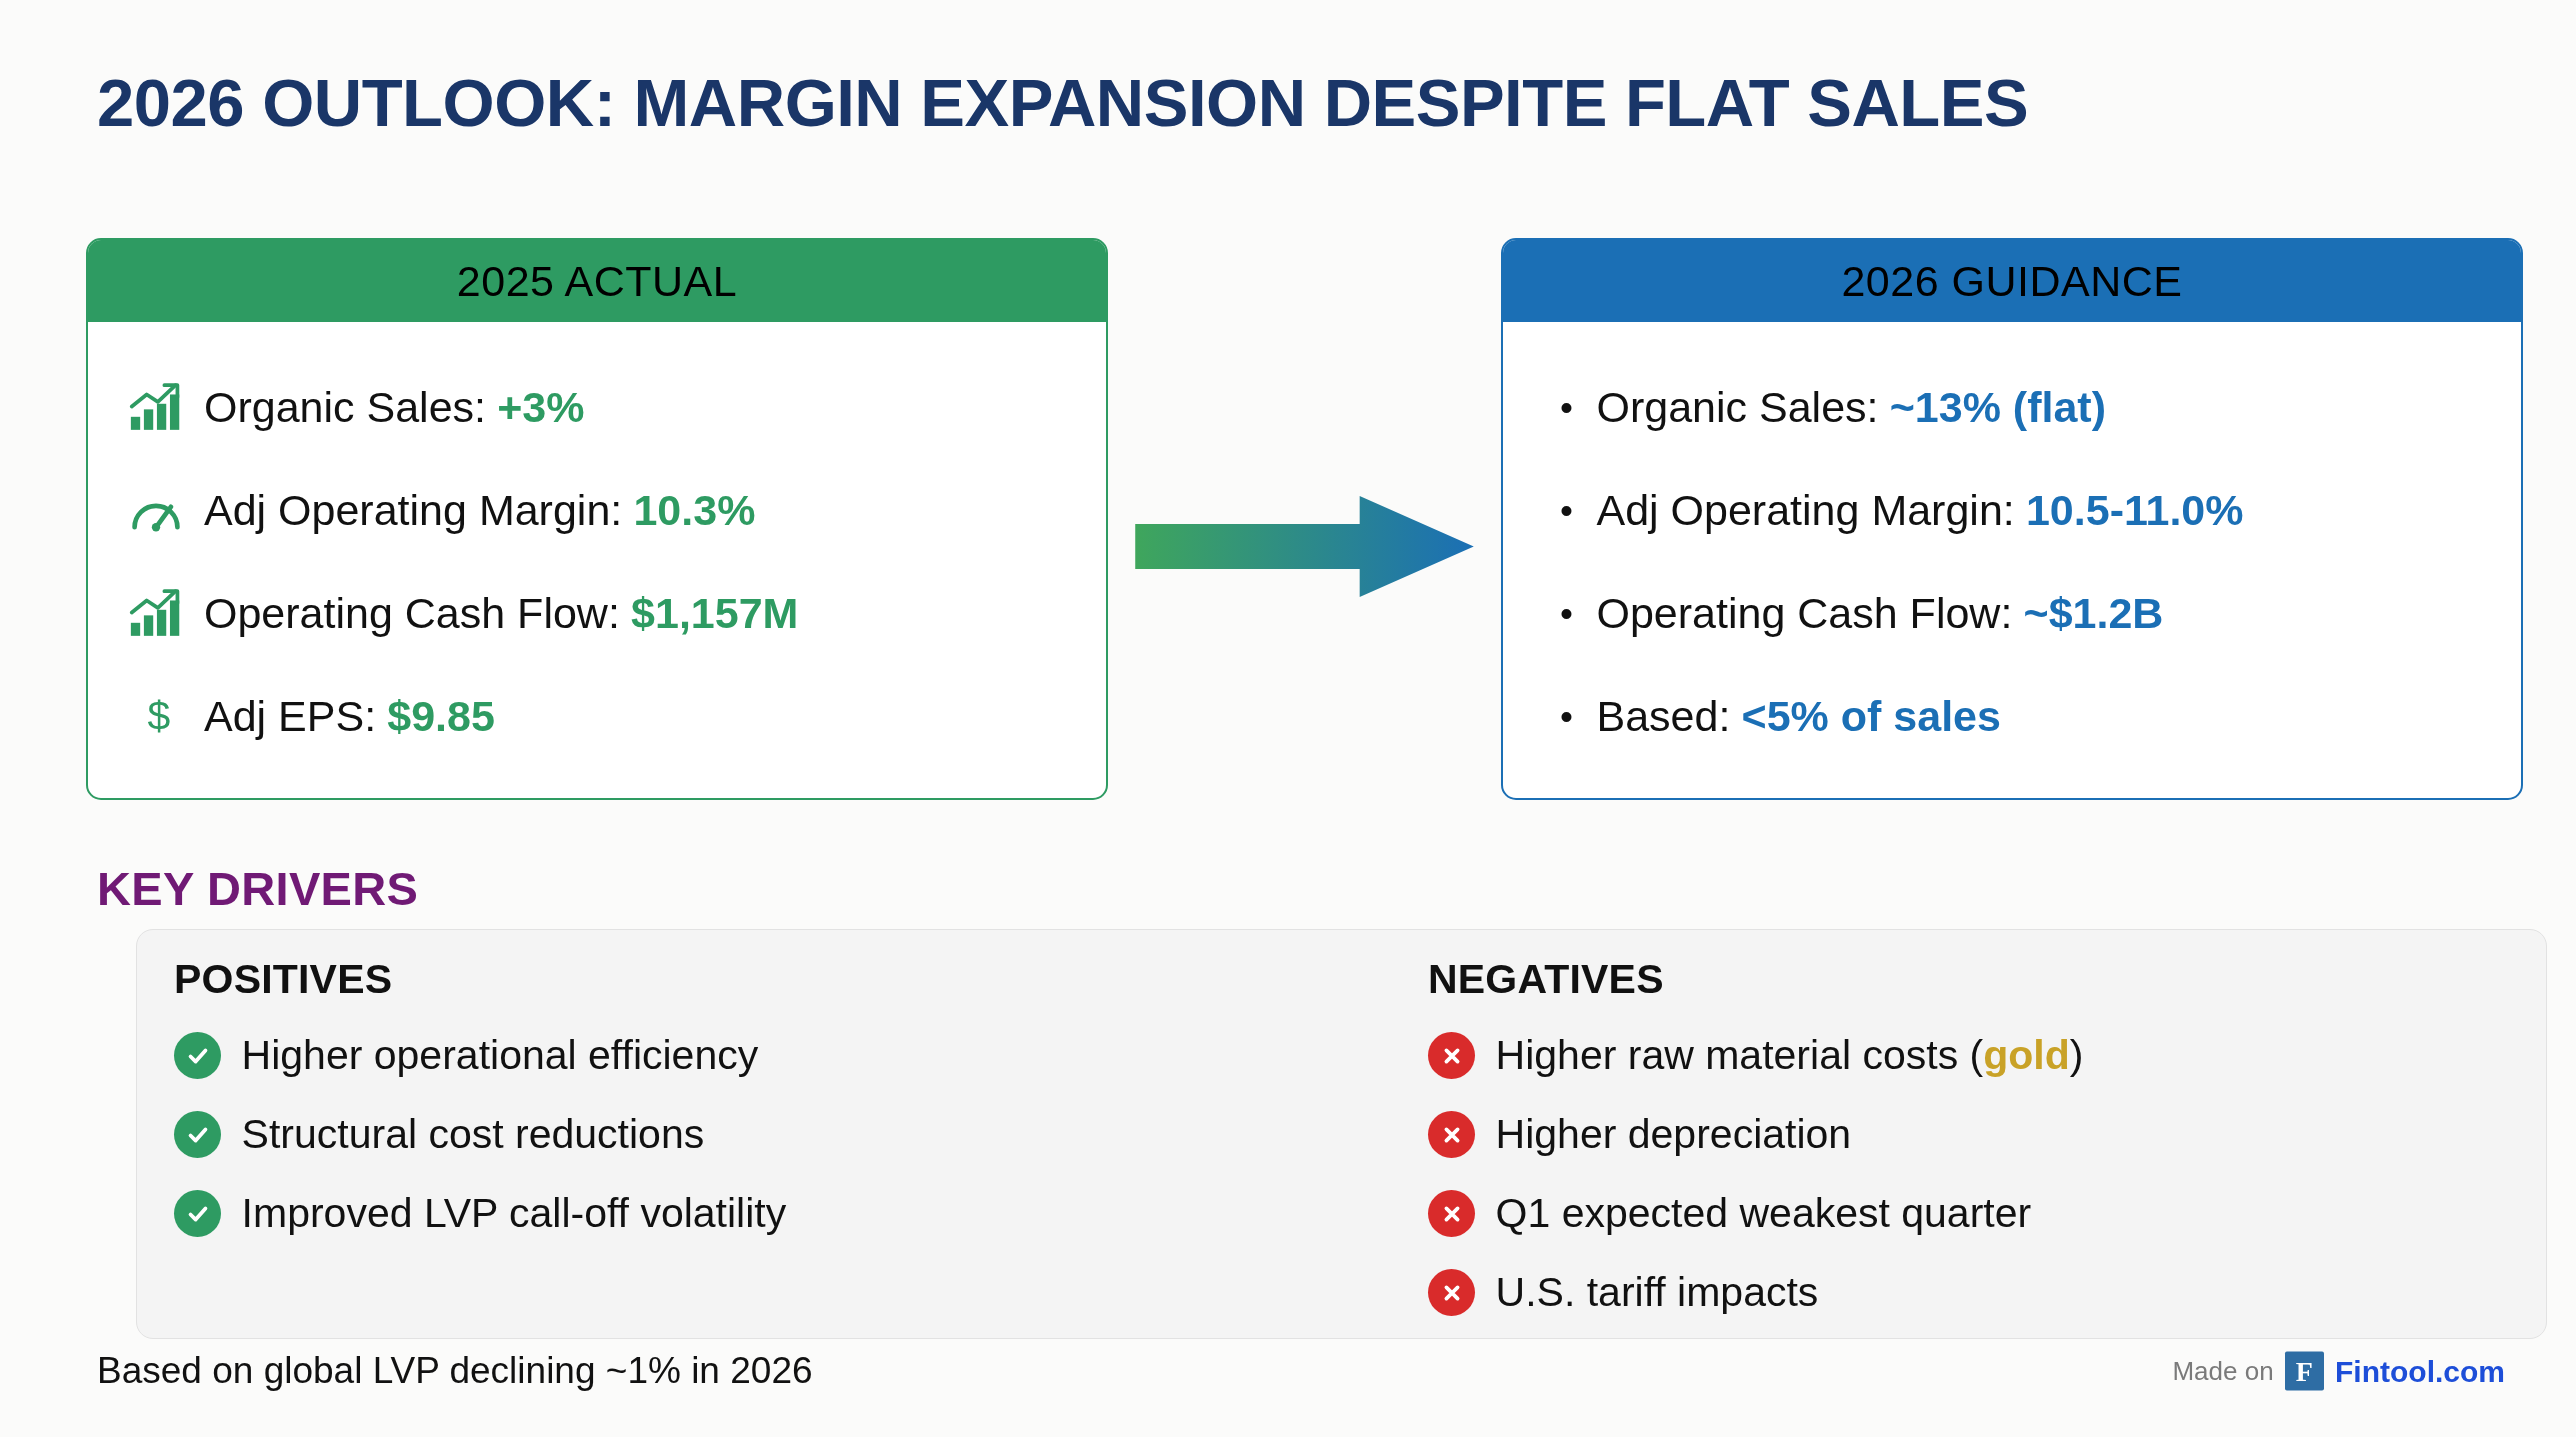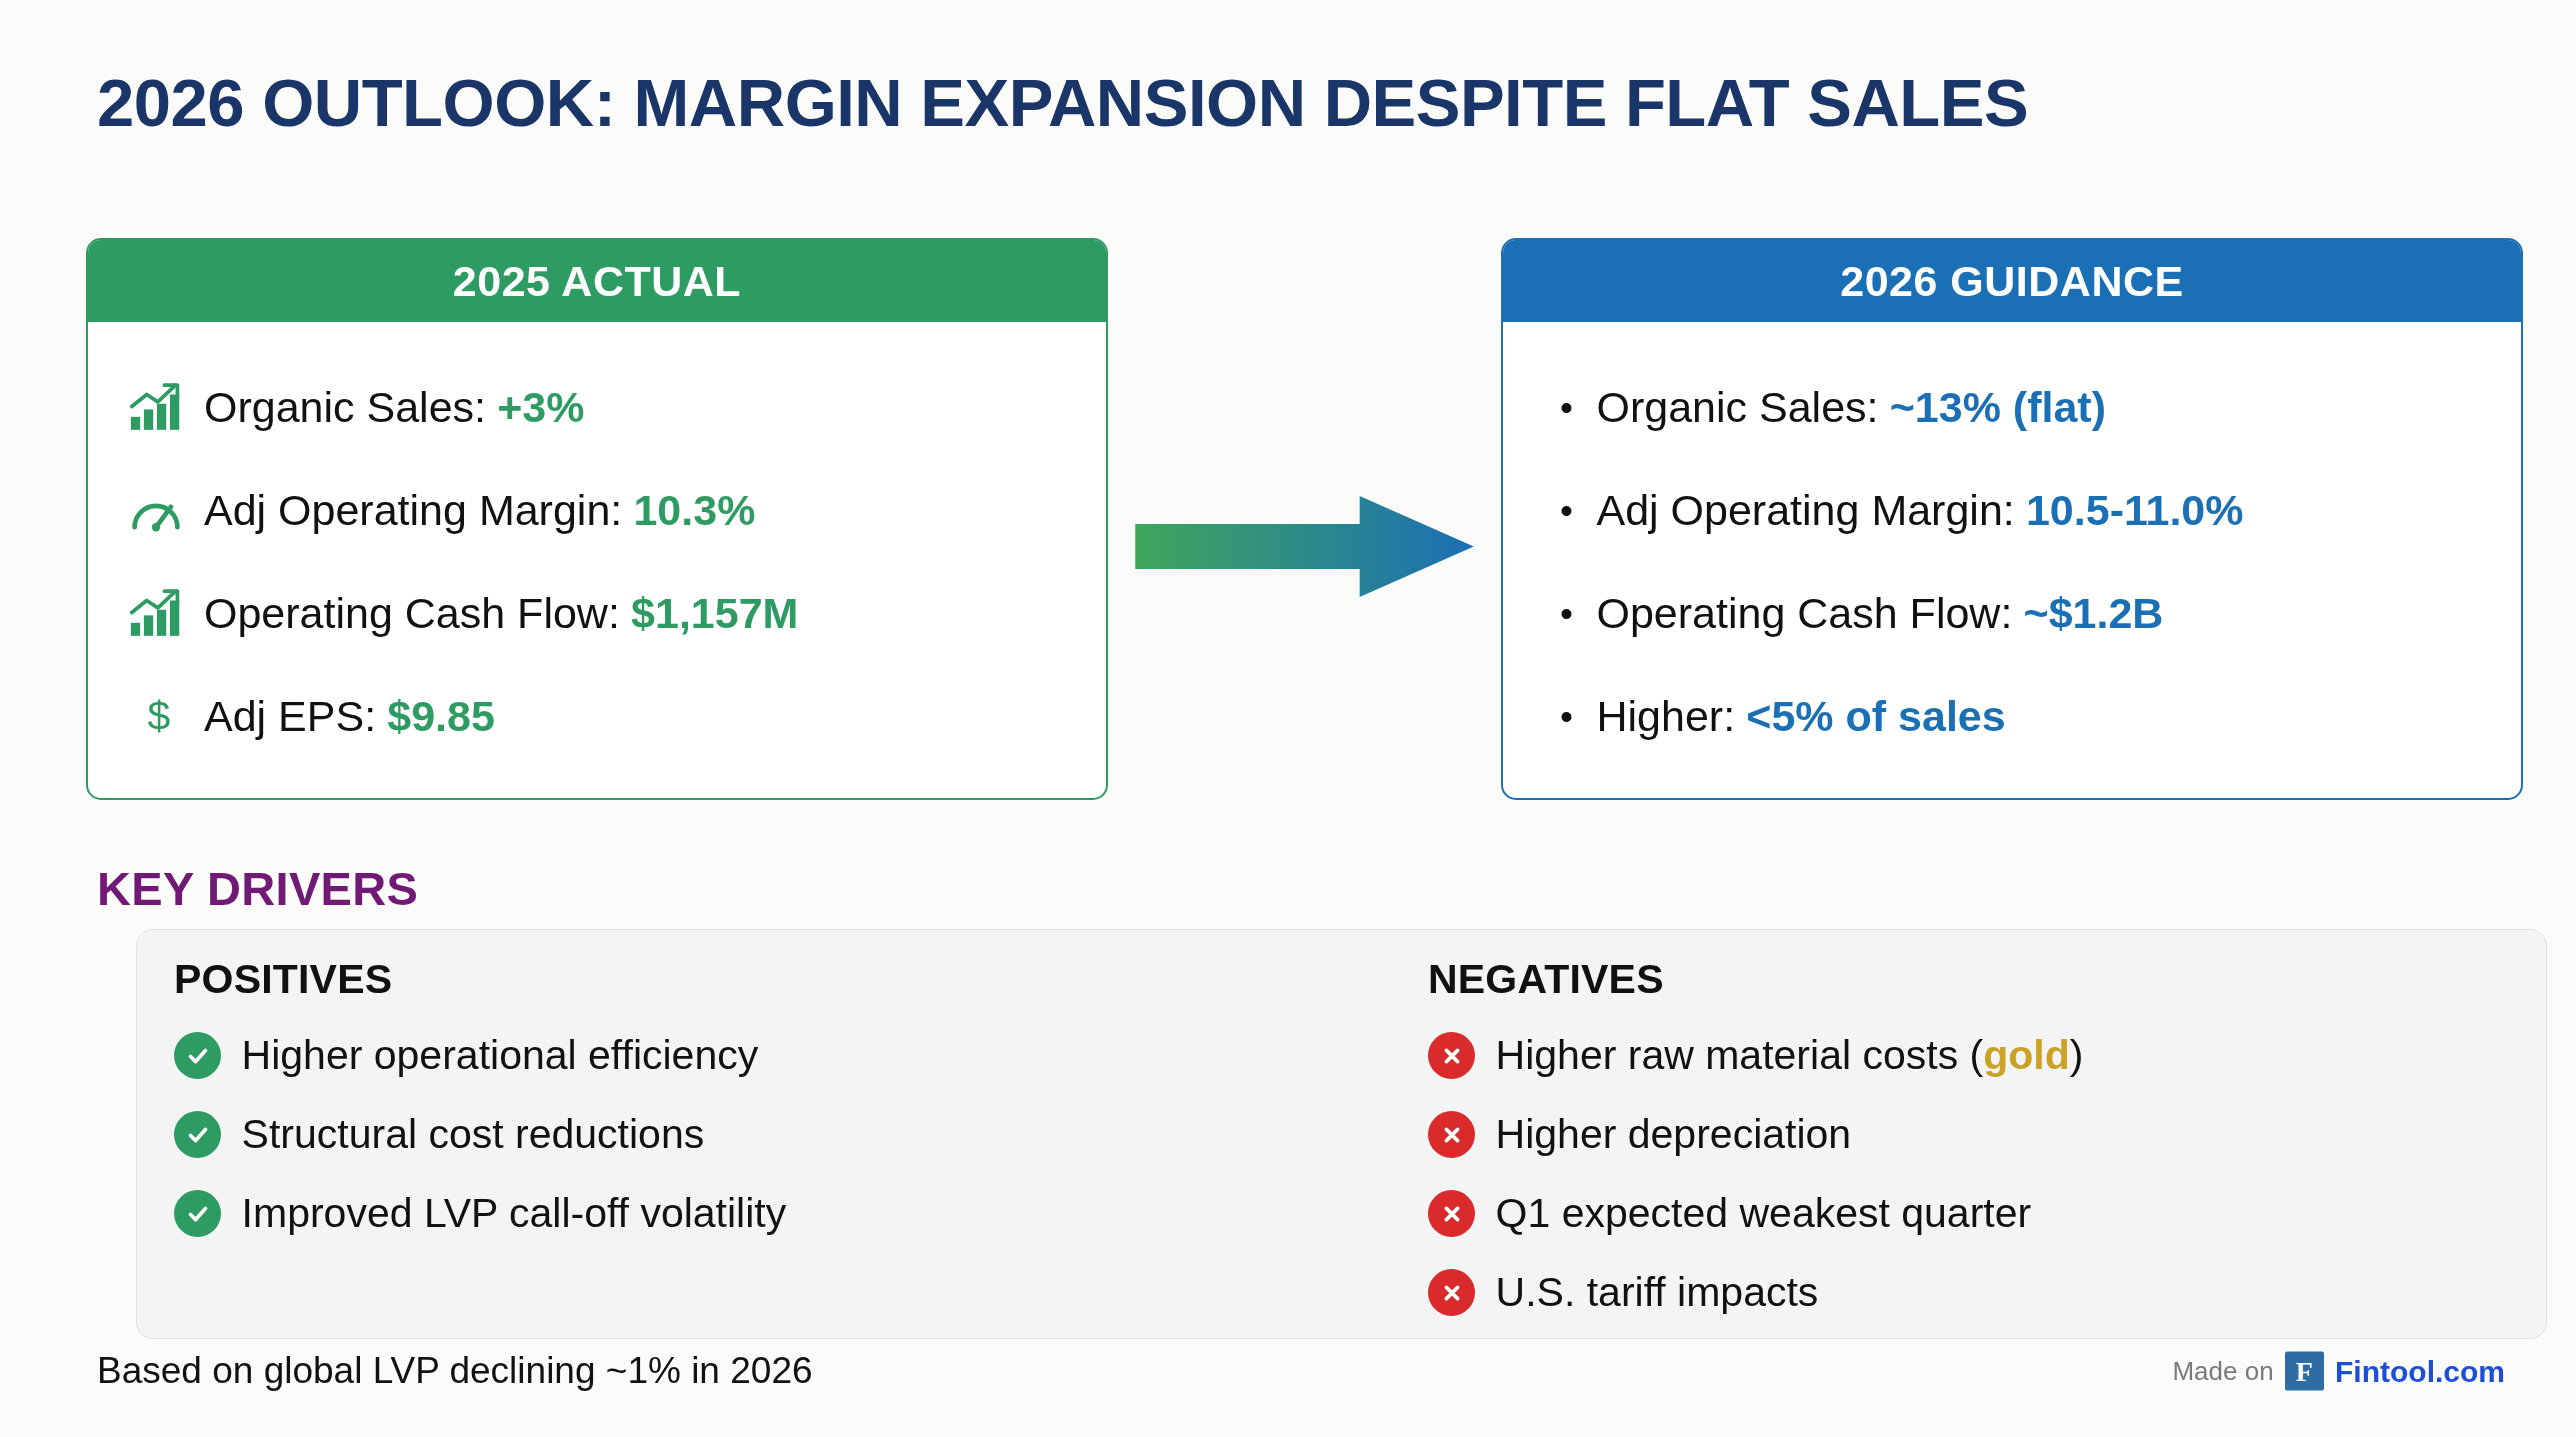--- a/index.html
+++ b/index.html
@@ -44,22 +44,22 @@
                   border: 2.8px solid #2E9B62; }
   .card-guide   { left: 1501px; top: 238px; width: 1022px; height: 562px;
                   border: 2.8px solid #1B6FB5; }
 
   .card-header {
     height: 82px;
     display: flex;
     align-items: center;
     justify-content: center;
     font-size: 43px;
-    font-weight: bold;
-    color: #ffffff;
+    font-weight: normal;
+    color: #000000;
     letter-spacing: 0.5px;
   }
   .hdr-green { background: #2E9B62; }
   .hdr-blue  { background: #1B6FB5; }
 
   .card-body {
     padding: 34px 41px 19px 41px;
     display: flex;
     flex-direction: column;
     justify-content: flex-start;
@@ -305,21 +305,21 @@
       </div>
 
       <div class="metric-row">
         <span class="metric-bullet">•</span>
         <span class="metric-label">Operating Cash Flow:</span>
         <span class="metric-value val-blue">~$1.2B</span>
       </div>
 
       <div class="metric-row">
         <span class="metric-bullet">•</span>
-        <span class="metric-label">Higher:</span>
+        <span class="metric-label">Based:</span>
         <span class="metric-value val-blue">&lt;5% of sales</span>
       </div>
 
     </div>
   </div>
 
   <div class="kd-title">KEY DRIVERS</div>
 
   <div class="drivers-panel">
 

